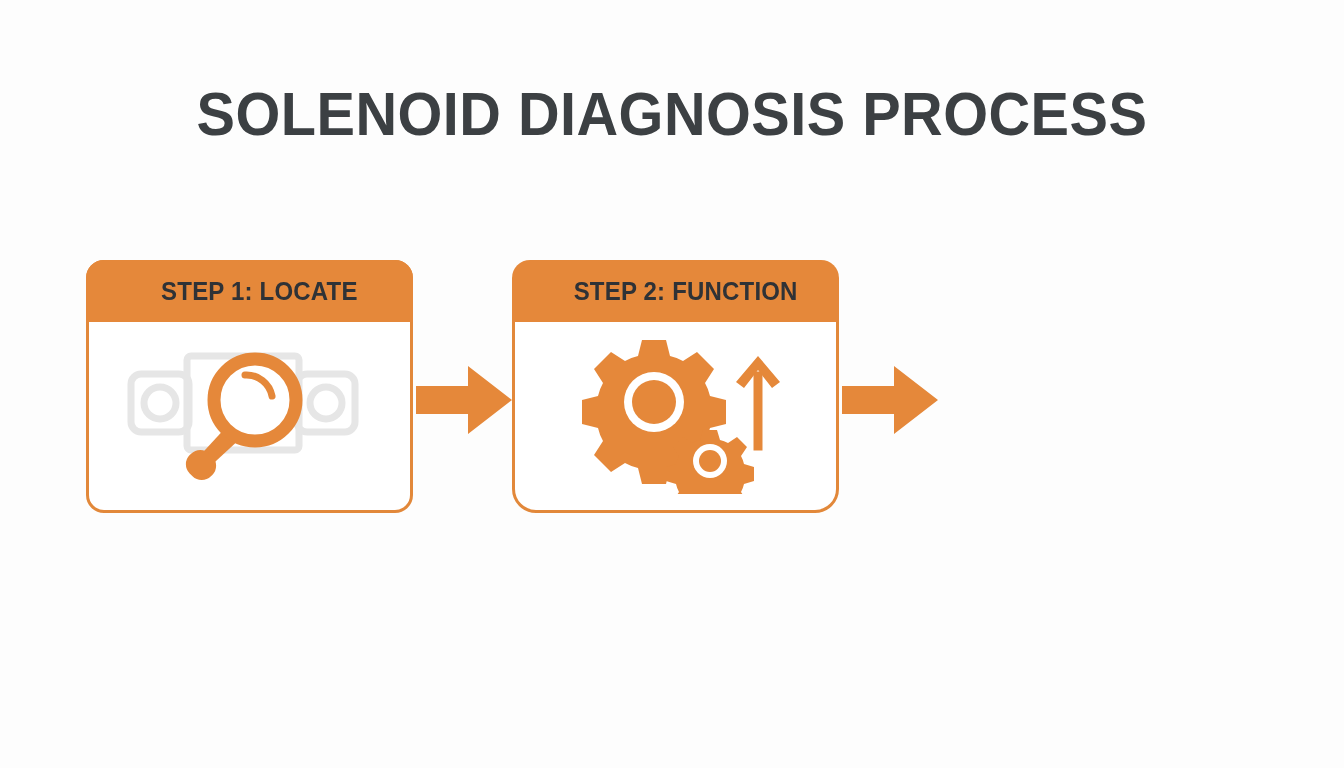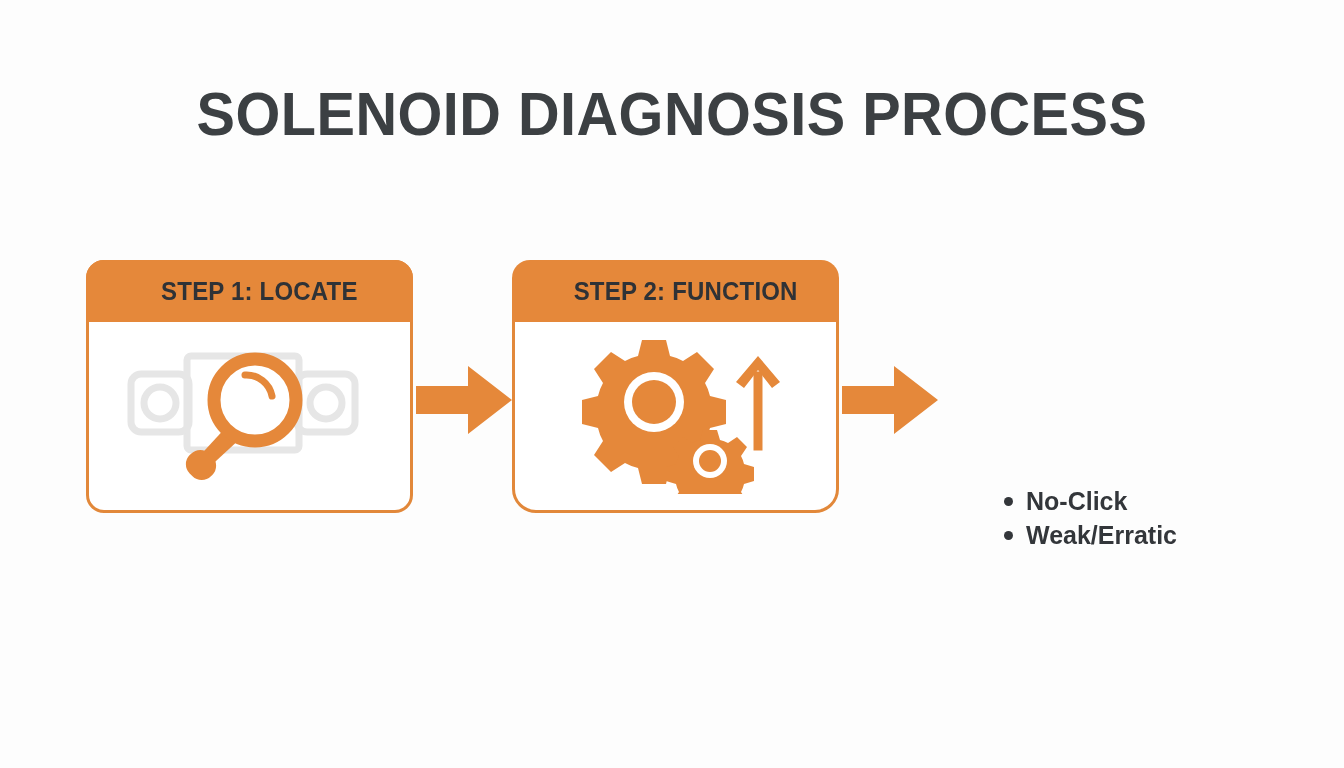--- a/index.html
+++ b/index.html
@@ -206,18 +206,14 @@
     </div>
   </div>
 
   <div class="arrow" id="arrow-2">
     <svg width="96" height="72" viewBox="0 0 96 72" xmlns="http://www.w3.org/2000/svg">
       <polygon points="0,22 52,22 52,2 96,36 52,70 52,50 0,50" fill="#e5883a"></polygon>
     </svg>
   </div>
 
 
-  <ul id="symptom-list">
-    <li>No-Click</li>
-    <li>Weak/Erratic</li>
-  </ul>
 
 </div>
 
 </body></html>

